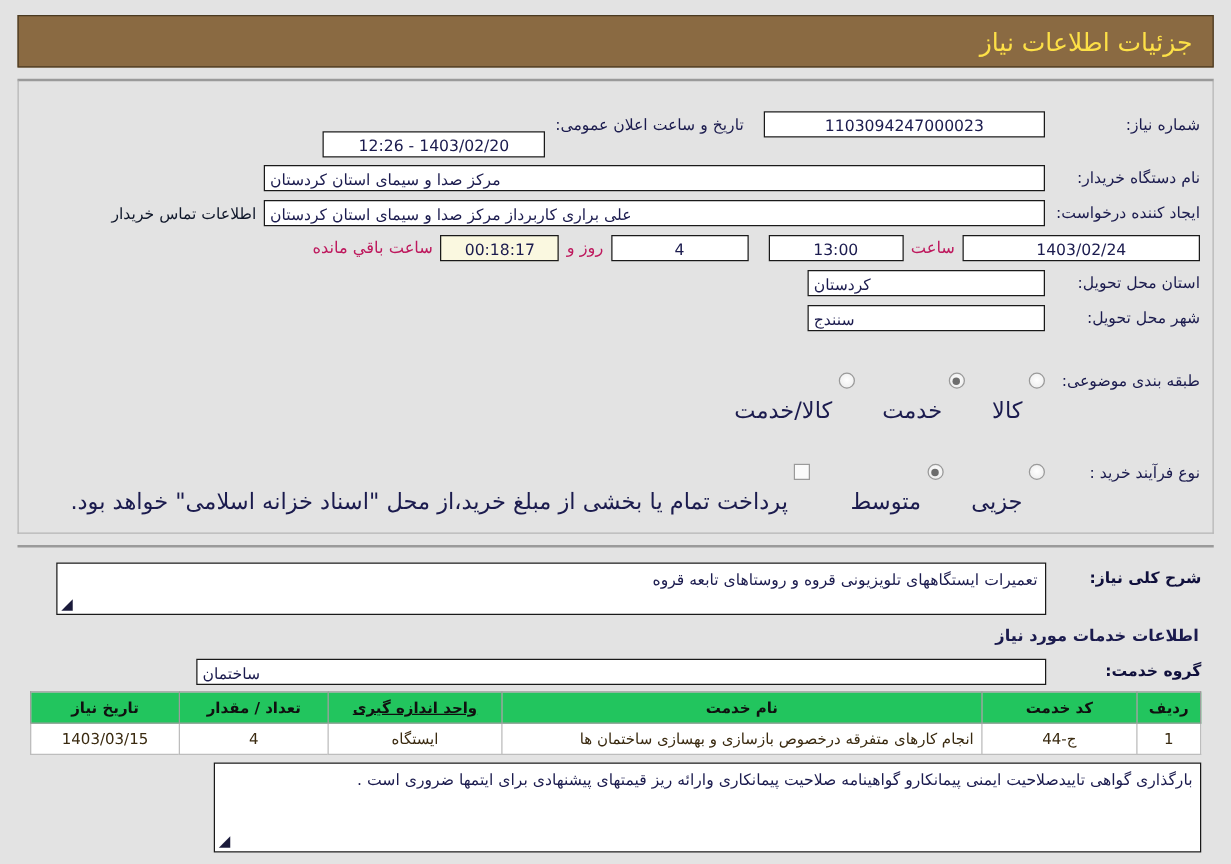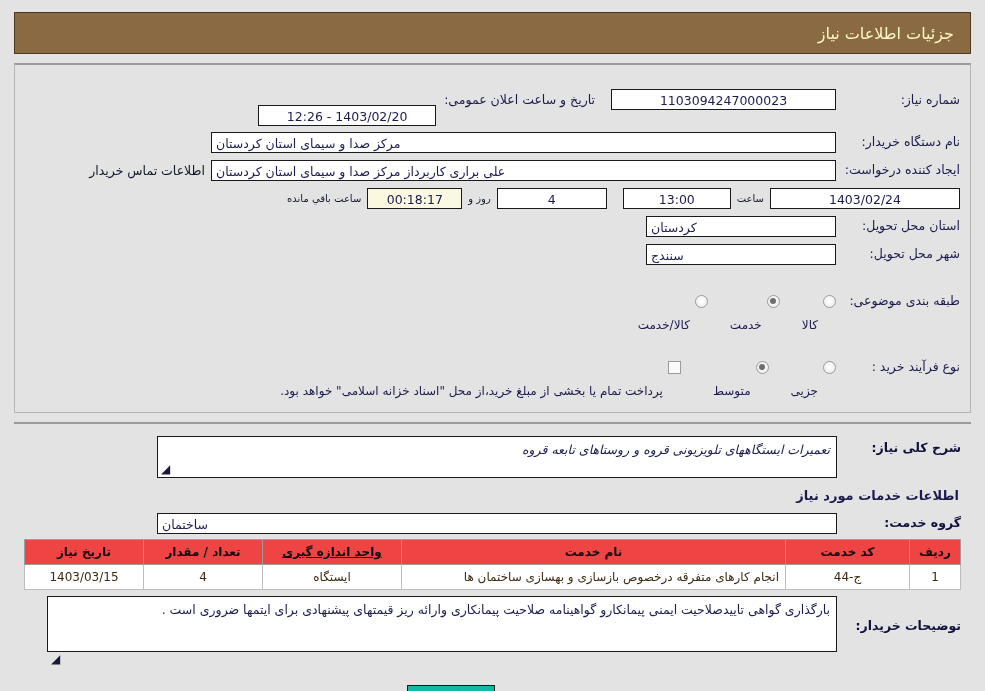--- a/index.html
+++ b/index.html
@@ -97,22 +97,22 @@
     position: relative;
     z-index: 1;
     padding: 0;
   }
   .title-bar {
     margin: 12px 14px 0 14px;
     background: #8a6a42;
     border: 1px solid #4a3a22;
     height: 42px;
     line-height: 42px;
-    color: #fef9c3;
-    font-size: 16px;
+    color: #fde047;
+    font-size: 20px;
     padding: 0 16px;
     text-align: right;
     box-sizing: border-box;
   }
 
   .panel {
     margin: 9px 14px 0 14px;
     border: 1px solid #b5b5b5;
     border-top: 2px solid #9a9a9a;
     background: #e3e3e3;
@@ -160,22 +160,22 @@
   .w-time   { width: 108px; }
   .w-days   { width: 110px; }
   .w-count  { width: 95px; }
   .w-prov   { width: 190px; }
   .w-pub    { width: 178px; margin-top: 32px; }
 
   .spacer-sm { width: 8px; flex: 0 0 8px; }
   .spacer-md { width: 16px; flex: 0 0 16px; }
 
   .inline-txt {
-    font-size: 10px;
-    color: #0f172a;
+    font-size: 13px;
+    color: #be185d;
     padding: 0 6px;
     white-space: nowrap;
   }
   .link {
     color: #0f172a;
     font-size: 12.5px;
     text-decoration: none;
     cursor: pointer;
     white-space: nowrap;
     padding: 0 6px;
@@ -195,21 +195,21 @@
     flex: 0 0 13px;
   }
   .radio.on::after {
     content: "";
     position: absolute;
     left: 2.5px; top: 2.5px;
     width: 6px; height: 6px;
     border-radius: 50%;
     background: #6d6d6d;
   }
-  .radio-label { font-size: 12px; color: #1b1b4e; margin-top: 48px; }
+  .radio-label { font-size: 18px; color: #1b1b4e; margin-top: 48px; }
 
   .checkbox {
     width: 13px; height: 13px;
     border: 1px solid #9a9a9a;
     background: #fafafa;
     box-sizing: border-box;
     margin-left: 5px;
     flex: 0 0 13px;
   }
 
@@ -238,21 +238,21 @@
   .bold-lbl { font-weight: bold; font-size: 12.5px; color: #10103c; }
 
   
   table.items {
     width: 100%;
     border-collapse: collapse;
     font-size: 12px;
     margin-top: 2px;
   }
   table.items th {
-    background: #ef4444;
+    background: #22c55e;
     border: 1px solid #9d9d9d;
     color: #101010;
     font-weight: bold;
     padding: 5px 4px;
     text-align: center;
     font-size: 12px;
     white-space: nowrap;
   }
   table.items td {
     background: #ffffff;
@@ -378,21 +378,21 @@
         <span class="radio-label">پرداخت تمام یا بخشی از مبلغ خرید،از محل "اسناد خزانه اسلامی" خواهد بود.</span>
       </div>
     </div>
 
   </div>
 
   <div class="panel flat">
 
     <div class="row" style="align-items:flex-start;">
       <div class="lbl w130 bold-lbl" style="padding-top:4px;">شرح کلی نیاز:</div>
-      <div class="ta" style="width:680px;height:42px;font-style:italic;">تعمیرات ایستگاههای تلویزیونی قروه و روستاهای تابعه قروه</div>
+      <div class="ta" style="width:792px;height:42px;">تعمیرات ایستگاههای تلویزیونی قروه و روستاهای تابعه قروه</div>
       <div style="position:relative;width:0;height:0;">
         <span class="grip" style="position:absolute;left:4px;top:26px;">◢</span>
       </div>
     </div>
 
     <div class="section-head">اطلاعات خدمات مورد نیاز</div>
 
     <div class="row">
       <div class="lbl w130 bold-lbl">گروه خدمت:</div>
       <div class="fld right" style="width:680px;">ساختمان</div>
@@ -415,22 +415,21 @@
           <td>ج-44</td>
           <td class="name">انجام کارهای متفرقه درخصوص بازسازی و بهسازی ساختمان ها</td>
           <td>ایستگاه</td>
           <td>4</td>
           <td>1403/03/15</td>
         </tr>
       </tbody>
     </table>
 
     <div class="row" style="align-items:flex-start;margin-top:6px;">
-      <div class="lbl w130 bold-lbl" style="padding-top:22px;">توضیحات خریدار:</div>
-      <div class="ta" style="width:790px;height:56px;">بارگذاری گواهی تاییدصلاحیت ایمنی پیمانکارو گواهینامه صلاحیت پیمانکاری وارائه ریز قیمتهای پیشنهادی برای ایتمها ضروری است .</div>
+      <div class="ta" style="width:790px;height:72px;">بارگذاری گواهی تاییدصلاحیت ایمنی پیمانکارو گواهینامه صلاحیت پیمانکاری وارائه ریز قیمتهای پیشنهادی برای ایتمها ضروری است .</div>
       <div style="position:relative;width:0;height:0;">
         <span class="grip" style="position:absolute;left:4px;top:56px;">◢</span>
       </div>
     </div>
 
   </div>
 
   <div class="btnbar">
     <button class="btn print">چاپ</button>
     <button class="btn back">بازگشت</button>

